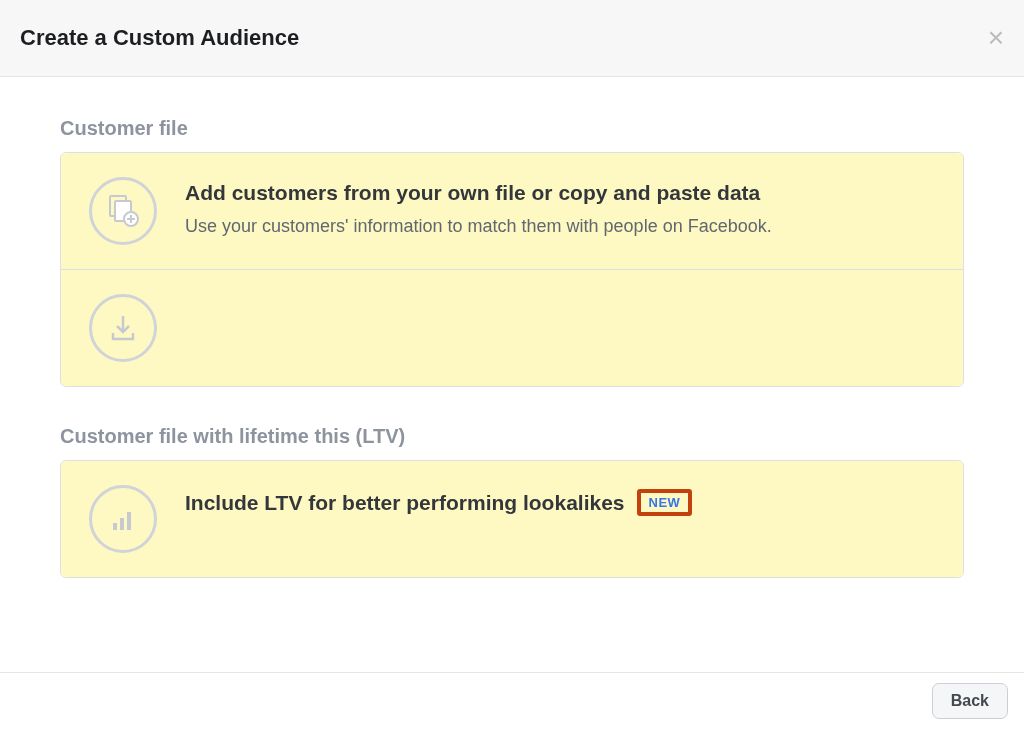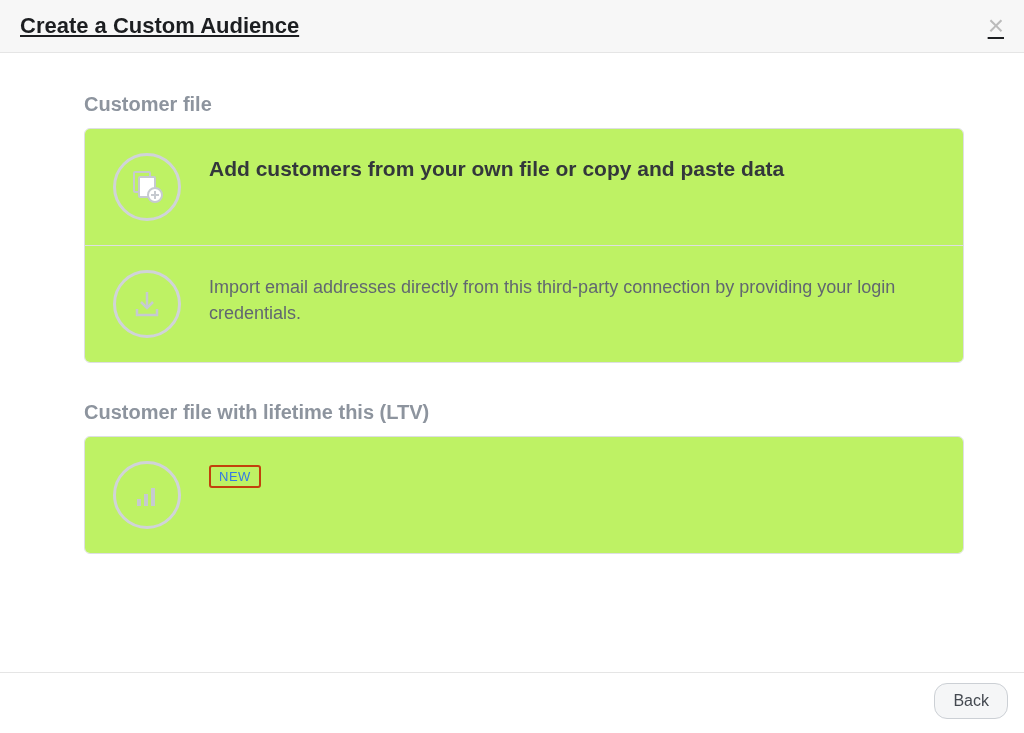--- a/index.html
+++ b/index.html
@@ -12,60 +12,58 @@
       background: #fff;
       color: #1c1e21;
       width: 1024px;
       height: 733px;
       overflow: hidden;
     }
     .header {
       display: flex;
       justify-content: space-between;
       align-items: center;
-      padding: 12px 20px;
+      padding: 24px 20px;
       border-bottom: 1px solid #e5e5e5;
       background: #f7f7f7;
-      text-decoration: underline;
     }
     .header-title {
       font-size: 22px;
       font-weight: 700;
       color: #1c1e21;
     }
     .close-btn {
       font-size: 28px;
       color: #bbb;
       cursor: pointer;
       background: none;
       border: none;
       line-height: 1;
     }
     .content {
       padding: 40px 60px 20px 60px;
-      margin-left: 24px;
     }
     .section-label {
       font-size: 20px;
       font-weight: 600;
       color: #8d949e;
       margin-bottom: 12px;
     }
     .card-group {
       border: 1px solid #dddfe2;
       border-radius: 6px;
       overflow: hidden;
       margin-bottom: 38px;
     }
     .card {
       display: flex;
       align-items: flex-start;
       padding: 24px 28px;
       cursor: pointer;
-      background: #bef264;
+      background: #fef9c3;
     }
     .card + .card {
       border-top: 1px solid #dddfe2;
     }
     .card-icon {
       width: 68px;
       height: 68px;
       border: 3px solid #d0d3d8;
       border-radius: 50%;
       display: flex;
@@ -88,47 +86,47 @@
       font-size: 21px;
       font-weight: 700;
       color: #33373b;
     }
     .card-desc {
       font-size: 18px;
       color: #616770;
       line-height: 1.45;
     }
     .badge {
-      border: 2px solid #c2410c;
+      border: 4px solid #c2410c;
       color: #3578e5;
       font-size: 13px;
-      font-weight: 400;
+      font-weight: 700;
       padding: 2px 8px;
       border-radius: 3px;
       letter-spacing: 0.5px;
     }
     .footer {
       position: absolute;
       bottom: 0;
       left: 0;
       right: 0;
       width: 1024px;
       border-top: 1px solid #e5e5e5;
       display: flex;
       justify-content: flex-end;
       padding: 10px 16px 14px 16px;
       background: #fff;
     }
     .back-btn {
       background: #f5f6f7;
       border: 1px solid #ccd0d5;
-      border-radius: 13px;
+      border-radius: 7px;
       padding: 8px 18px;
       font-size: 16px;
-      font-weight: 400;
+      font-weight: 700;
       color: #444950;
       cursor: pointer;
     }
     svg { display: block; }
   </style>
 </head>
 <body>
 
 <div class="header">
   <div class="header-title">Create a Custom Audience</div>
@@ -149,51 +147,52 @@
           <rect x="9" y="7" width="16" height="20" rx="1" fill="#fff" stroke="#c6cad0" stroke-width="2"></rect>
           <circle cx="25" cy="25" r="7" fill="#fff" stroke="#c6cad0" stroke-width="2"></circle>
           <line x1="25" y1="21" x2="25" y2="29" stroke="#c6cad0" stroke-width="2"></line>
           <line x1="21" y1="25" x2="29" y2="25" stroke="#c6cad0" stroke-width="2"></line>
         </svg>
       </div>
       <div class="card-body">
         <div class="card-title-row">
           <div class="card-title">Add customers from your own file or copy and paste data</div>
         </div>
+        <div class="card-desc">Use your customers' information to match them with people on Facebook.</div>
       </div>
     </div>
 
     <div class="card">
       <div class="card-icon">
         <svg width="30" height="30" viewBox="0 0 30 30">
           <line x1="15" y1="3" x2="15" y2="18" stroke="#c6cad0" stroke-width="2.5"></line>
           <polyline points="9,13 15,19 21,13" fill="none" stroke="#c6cad0" stroke-width="2.5"></polyline>
           <polyline points="5,20 5,26 25,26 25,20" fill="none" stroke="#c6cad0" stroke-width="2.5"></polyline>
         </svg>
       </div>
       <div class="card-body">
-        <div class="card-desc">Import email addresses directly from this third-party connection by providing your login credentials.</div>
       </div>
     </div>
 
   </div>
 
   <div class="section-label">Customer file with lifetime this (LTV)</div>
   <div class="card-group">
 
     <div class="card">
       <div class="card-icon">
         <svg width="30" height="30" viewBox="0 0 30 30">
           <rect x="5" y="19" width="4" height="7" fill="#c6cad0"></rect>
           <rect x="12" y="14" width="4" height="12" fill="#c6cad0"></rect>
           <rect x="19" y="8" width="4" height="18" fill="#c6cad0"></rect>
         </svg>
       </div>
       <div class="card-body">
         <div class="card-title-row">
+          <div class="card-title">Include LTV for better performing lookalikes</div>
           <span class="badge">NEW</span>
         </div>
       </div>
     </div>
 
   </div>
 
 </div>
 
 <div class="footer">

